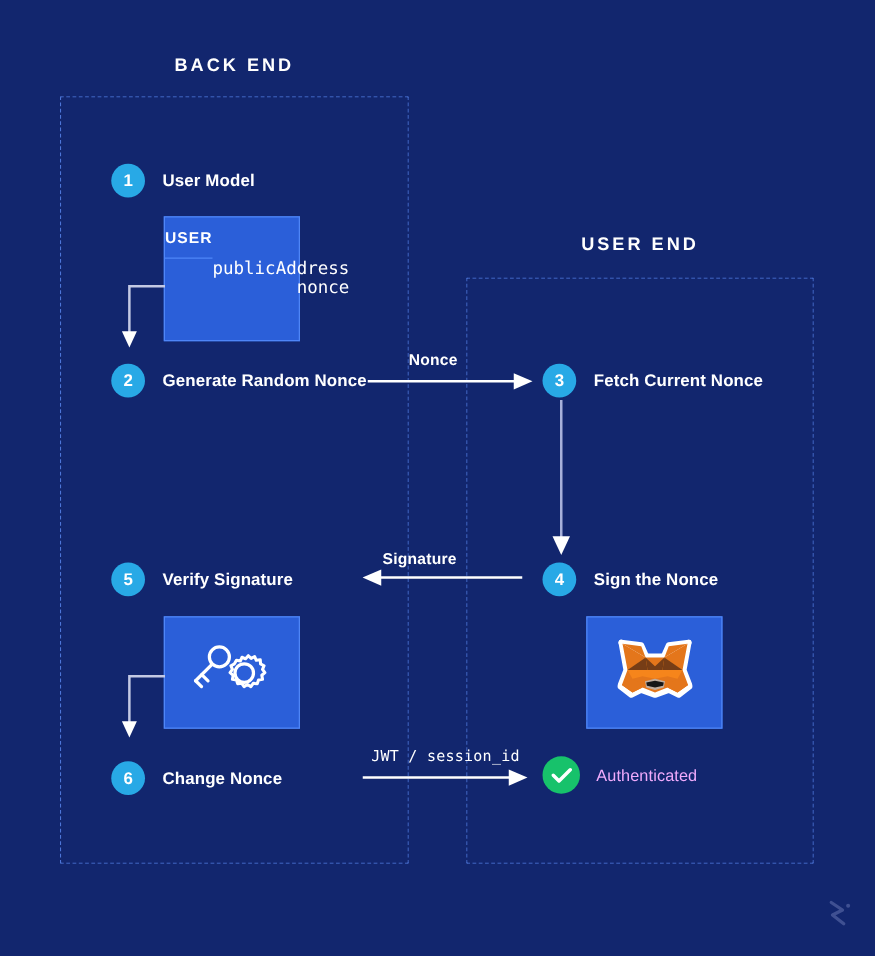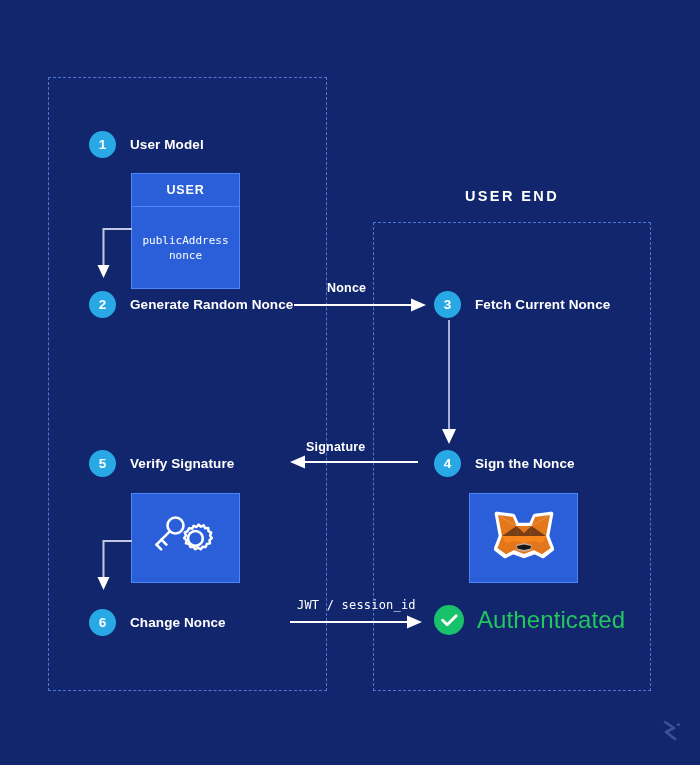--- a/index.html
+++ b/index.html
@@ -77,46 +77,46 @@
   #step-4 { left: 434px; top: 450px; }
   #step-5 { left: 89px; top: 450px; }
   #step-6 { left: 89px; top: 609px; }
 
   
   #user-card {
     position: absolute;
     left: 131px;
     top: 173px;
     width: 109px;
-    height: 116px;
+    height: 100px;
     background: #2b5fd9;
     border: 1.5px solid #4f86f7;
     box-sizing: border-box;
     display: flex;
-    flex-direction: column;
+    flex-direction: row;
   }
   #user-card-header {
     height: 32px;
     border-bottom: 1.5px solid #4f86f7;
     display: flex;
     align-items: center;
     justify-content: center;
     font-size: 12.5px;
     font-weight: 700;
     letter-spacing: 0.8px;
     color: #ffffff;
   }
   #user-card-body {
     flex: 1;
     display: flex;
     flex-direction: column;
-    align-items: center;
+    align-items: flex-end;
     justify-content: center;
     font-family: "DejaVu Sans Mono", monospace;
-    font-size: 11px;
+    font-size: 14px;
     line-height: 15px;
     color: #ffffff;
   }
 
   
   .icon-panel {
     position: absolute;
     width: 109px;
     height: 90px;
     background: #2b5fd9;
@@ -170,39 +170,40 @@
     height: 30px;
     border-radius: 50%;
     background: #17c26b;
     display: flex;
     align-items: center;
     justify-content: center;
     flex: 0 0 auto;
   }
   #authenticated-label {
     margin-left: 13px;
-    font-size: 24px;
+    font-size: 13px;
     font-weight: 500;
-    color: #22c55e;
+    color: #f0abfc;
     letter-spacing: 0.1px;
   }
 
   
   #watermark {
     position: absolute;
     right: 17px;
     bottom: 22px;
     opacity: 0.42;
   }
 </style>
 </head>
 <body>
 
 <div class="canvas">
 
+  <div class="section-title" id="backend-title">BACK END</div>
   <div class="section-title" id="frontend-title">USER END</div>
 
   <div class="region-box" id="backend-box"></div>
   <div class="region-box" id="frontend-box"></div>
 
   <div class="step" id="step-1">
     <div class="step-circle">1</div>
     <div class="step-label">User Model</div>
   </div>
 

